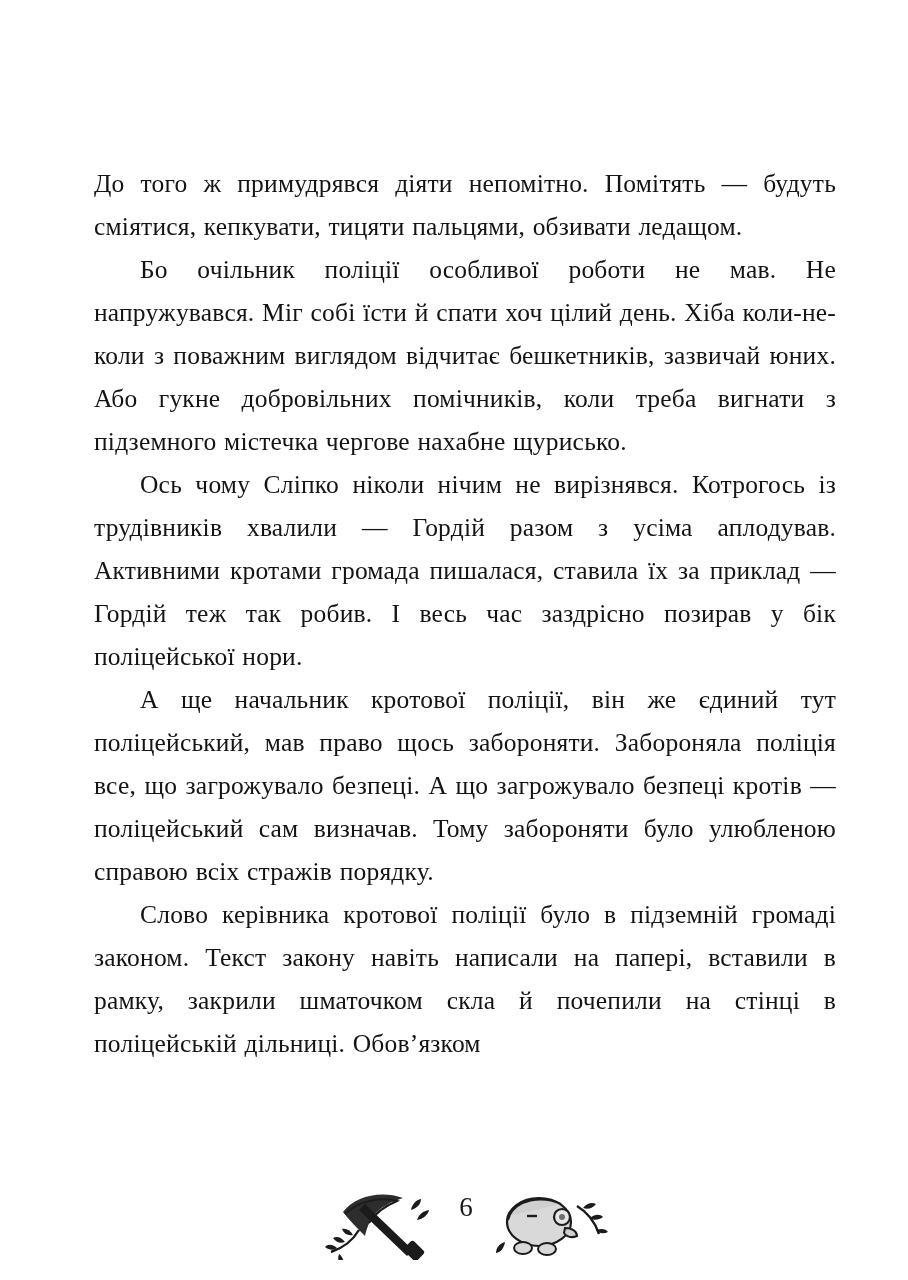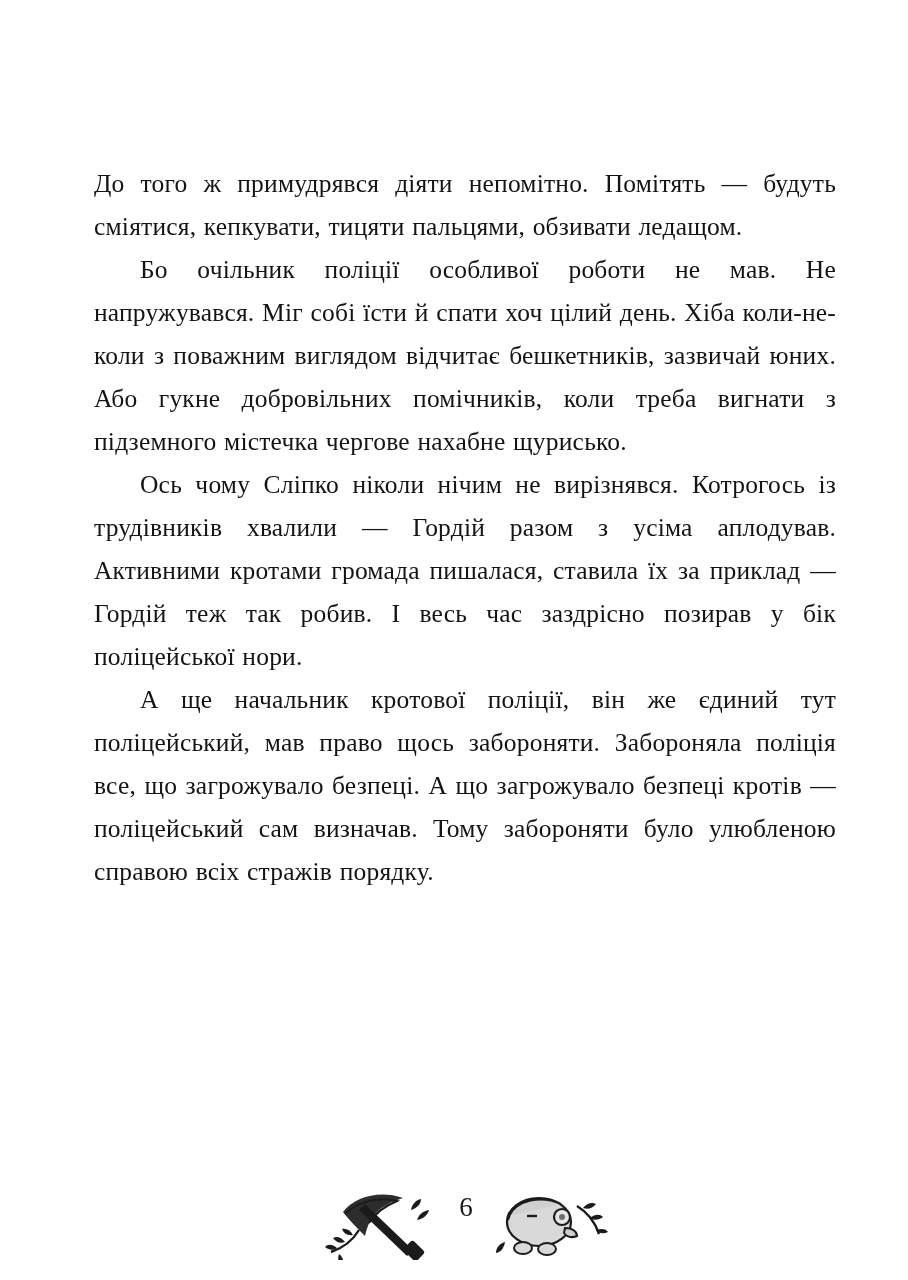--- a/index.html
+++ b/index.html
@@ -79,20 +79,21 @@
 </head>
 <body>
 
 <div class="page">
 
   <div class="text-column">
     <p class="para">До того ж примудрявся діяти непомітно. Помітять — будуть сміятися, кепкувати, тицяти пальцями, обзивати ледащом.</p>
     <p class="para indent">Бо очільник поліції особливої роботи не мав. Не напружувався. Міг собі їсти й спати хоч цілий день. Хіба коли-не-коли з поважним виглядом відчитає бешкетників, зазвичай юних. Або гукне добровільних помічників, коли треба вигнати з підземного містечка чергове нахабне щурисько.</p>
     <p class="para indent">Ось чому Сліпко ніколи нічим не вирізнявся. Котрогось із трудівників хвалили — Гордій разом з усіма аплодував. Активними кротами громада пишалася, ставила їх за приклад — Гордій теж так робив. І весь час заздрісно позирав у бік поліцейської нори.</p>
     <p class="para indent">А ще начальник кротової поліції, він же єдиний тут поліцейський, мав право щось забороняти. Забороняла поліція все, що загрожувало безпеці. А що загрожувало безпеці кротів — поліцейський сам визначав. Тому забороняти було улюбленою справою всіх стражів порядку.</p>
+    <p class="para indent">Слово керівника кротової поліції було в підземній громаді законом. Текст закону навіть написали на папері, вставили в рамку, закрили шматочком скла й почепили на стінці в поліцейській дільниці. Обов’язком</p>
   </div>
 
   <div class="footer">
     <div class="footer-inner">
 
       <span class="orn-left">
         <svg width="112" height="78" viewBox="0 0 112 78">
           <g fill="#1b1b1b">
 
             <path d="M22 30 C34 14, 60 8, 82 16 C70 20, 62 24, 56 30 C50 36, 46 44, 44 54 C36 46, 28 38, 22 30 Z" opacity="0.92"></path>

